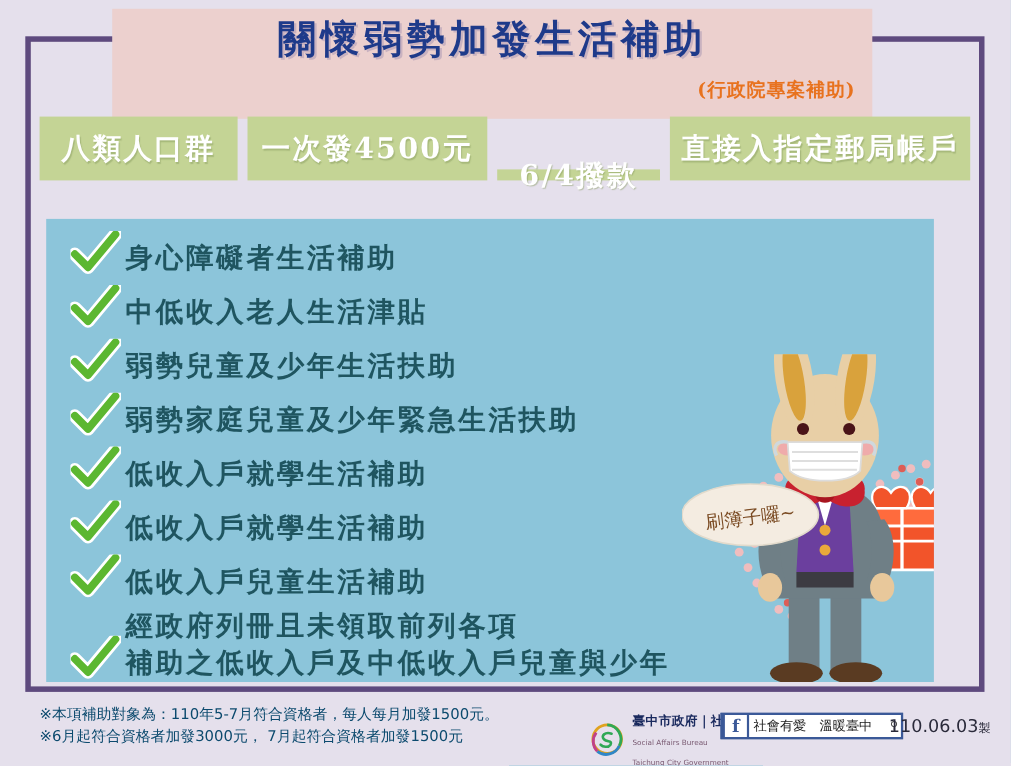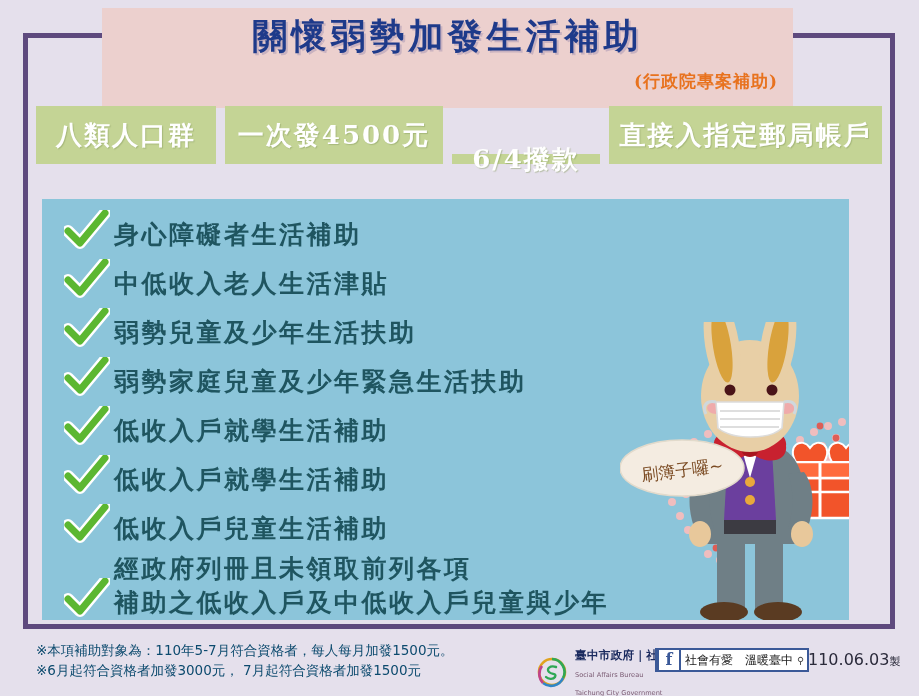--- a/index.html
+++ b/index.html
@@ -123,21 +123,21 @@
   }
   .fb-f{
     width:20px;height:20px;color:#3b5998;background:#fff;
     font-family:"DejaVu Serif","Liberation Serif",serif;
     font-weight:bold;font-size:16px;line-height:19px;text-align:center;
     margin:0 2px;
   }
   .fb-txt{
     background:#fff;color:#1b1b1b;font-size:12px;
     padding:2px 3px 2px 4px;white-space:nowrap;
-    display:flex;align-items:center;gap:4px;height:20px;box-sizing:border-box;
+    display:flex;align-items:center;gap:16px;height:20px;box-sizing:border-box;
   }
   .fb-mag{font-size:10px;color:#444;}
 
   .date{
     position:absolute;left:808px;top:650px;
     color:#2a2a3a;font-size:16px;white-space:nowrap;
     font-family:"DejaVu Sans","Liberation Sans",sans-serif;
   }
   .date .suffix{font-size:11px;}
 </style>

